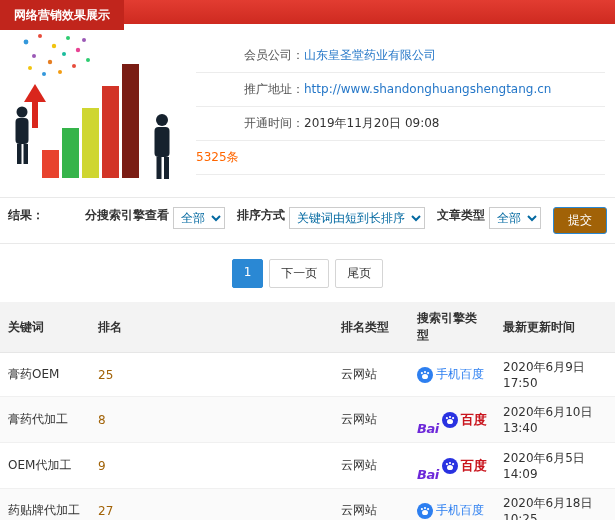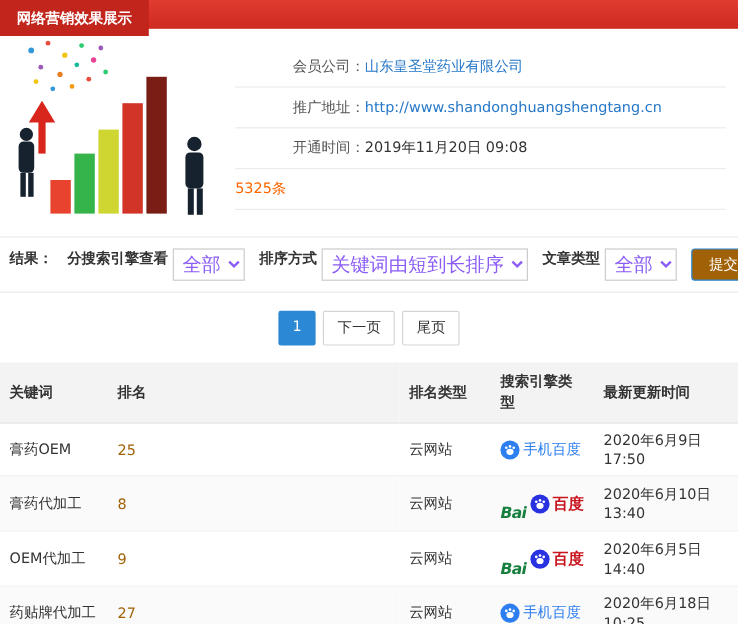--- a/index.html
+++ b/index.html
@@ -30,22 +30,22 @@
   
   .filters {
     display:flex; align-items:flex-start; white-space:nowrap; overflow:hidden;
     border-top:1px solid #e9e9e9; border-bottom:1px solid #e9e9e9;
     padding:9px 8px; margin-top:14px;
   }
   .result-label { font-weight:bold; }
   .filters .spacer { flex:1; }
   .f-label { font-weight:bold; margin:0 4px 0 12px; }
   select {
-    font-size:16px; padding:2px 3px; border:1px solid #ccc;
-    background:#fff; color:#8b5cf6; font-family:inherit;
+    font-size:12px; padding:2px 3px; border:1px solid #ccc;
+    background:#fff; color:#0369a1; font-family:inherit;
   }
   .submit-btn {
     margin-left:12px; background:#a16207; color:#fff; border:1px solid #2a88d4;
     padding:4px 14px; border-radius:3px; font-size:12px; font-family:Liberation Serif, serif; cursor:pointer;
     flex:none;
   }
   
   .pagination { display:flex; justify-content:center; gap:6px; padding:15px 0 14px; }
   .page-btn {
     border:1px solid #d5d5d5; padding:5px 11px; color:#333; background:#fff;
@@ -66,21 +66,21 @@
   tbody tr:nth-child(even) { background:#fafafa; }
   .rank-link { color:#a16207; cursor:pointer;text-align:center; }
   .time-cell { color:#333; }
   
   .engine-badge { display:inline-flex; align-items:center; gap:3px; vertical-align:middle; }
   .paw {
     width:16px; height:16px; border-radius:50%; background:#2932e1;
     display:inline-flex; align-items:center; justify-content:center; flex:none;
   }
   .paw.mobile-paw { background:#2d7ff0; }
-  .bai { color:#15803d; font-weight:bold; font-size:13px; font-style:italic; letter-spacing:-0.5px;margin-top:18px; }
+  .bai { color:#6d28d9; font-weight:bold; font-size:13px; font-style:italic; letter-spacing:-0.5px;margin-top:18px; }
   .baidu-cn { color:#c9151e; font-weight:bold; font-size:13px; }
   .mobile-label { color:#2d7ff0; }
 </style>
 </head>
 <body>
 
 <div class="topbar">
   <span class="topbar-title">网络营销效果展示</span>
 </div>
 
@@ -230,21 +230,21 @@
                 <ellipse cx="5" cy="6.5" rx="3" ry="2.6" fill="#fff"></ellipse>
                 <circle cx="1.9" cy="3.1" r="1.1" fill="#fff"></circle>
                 <circle cx="5" cy="2" r="1.1" fill="#fff"></circle>
                 <circle cx="8.1" cy="3.1" r="1.1" fill="#fff"></circle>
               </svg>
             </span>
         <span class="baidu-cn">百度</span>
       </span>
       
     </td>
-    <td class="c-time time-cell">2020年6月5日 14:40</td>
+    <td class="c-time time-cell">2020年6月5日 14:09</td>
   </tr>
       <tr>
     <td class="c-kw">药贴牌代加工</td>
     <td class="c-rank"><span class="rank-link">27</span></td>
     <td class="c-rtype">云网站</td>
     <td class="c-engine">
       
       <span class="engine-badge" style="display: inline-flex;">
         <span class="paw mobile-paw">
               <svg width="10" height="10" viewBox="0 0 10 10">

